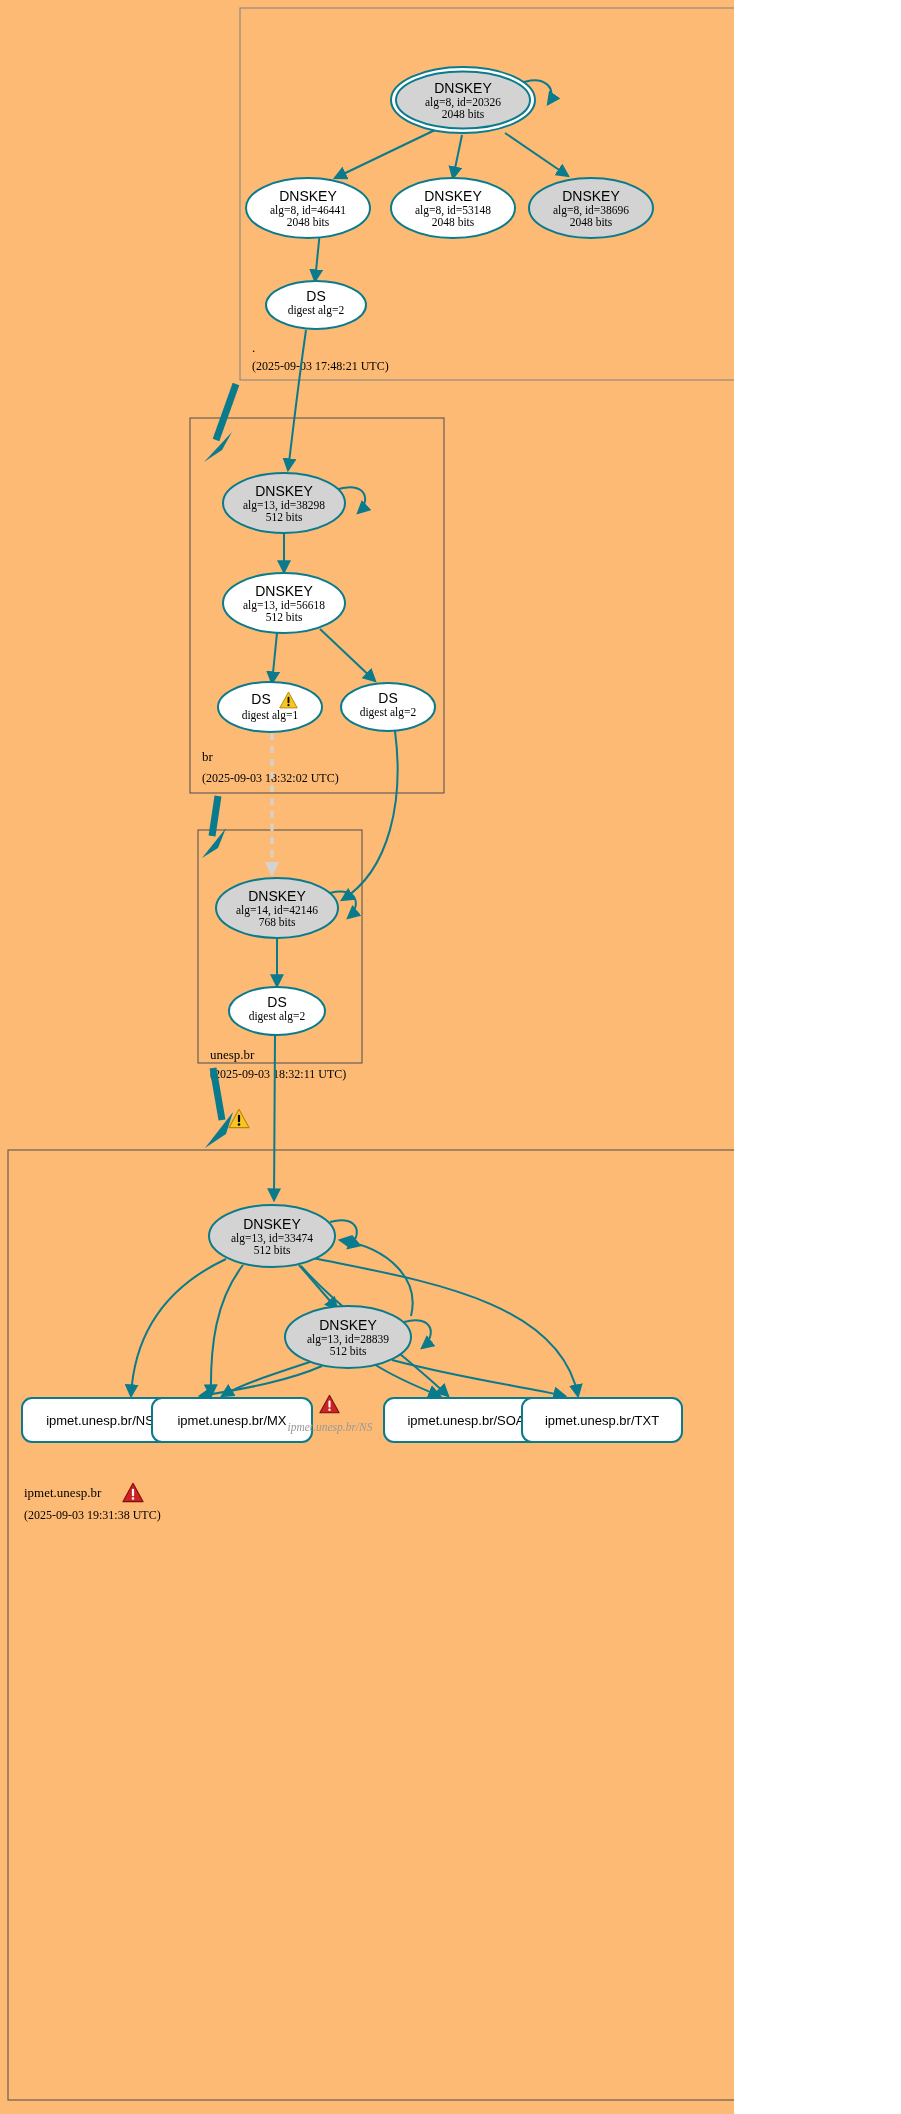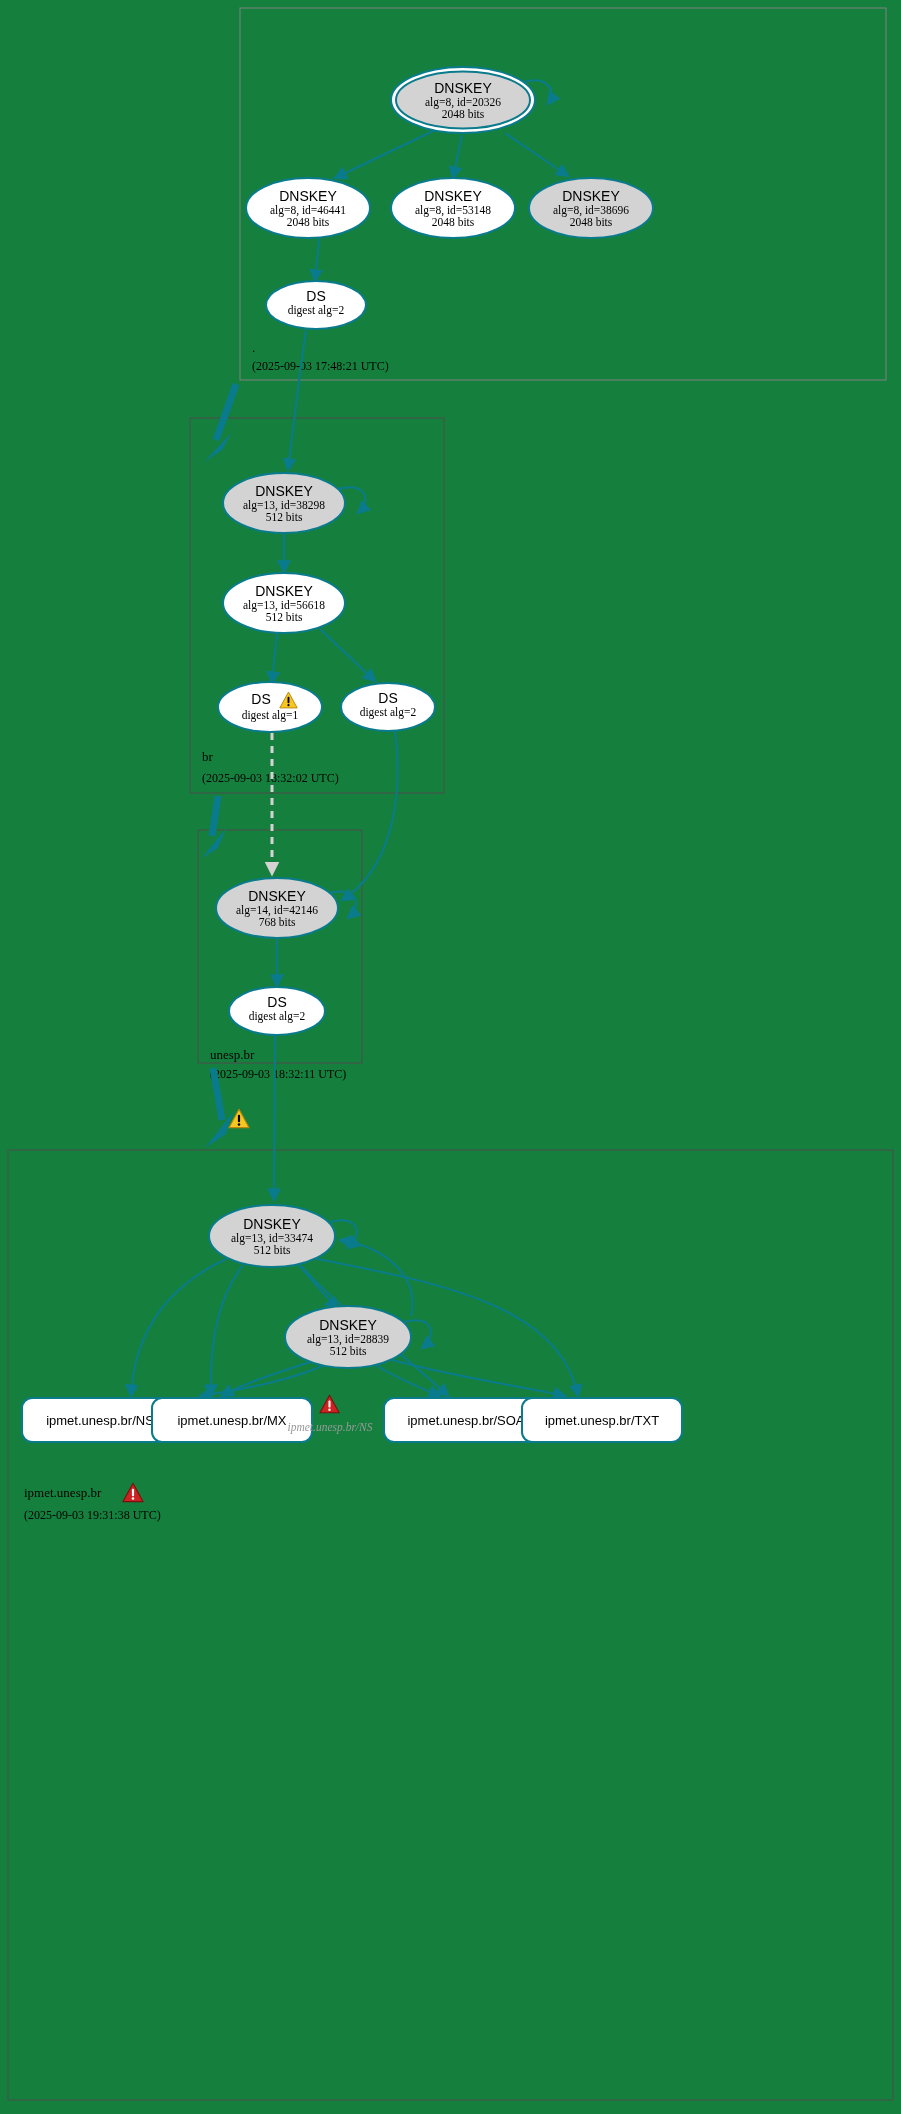--- a/index.html
+++ b/index.html
@@ -5,24 +5,24 @@
   html, body {
     margin: 0;
     padding: 0;
     background: #ffffff;
   }
   body {
     font-family: "Liberation Sans", sans-serif;
   }
   #canvas {
     position: relative;
-    width: 901px;
+    width: 734px;
     height: 2114px;
     overflow: hidden;
-    background: #15803d;
+    background: #fdba74;
   }
   #graph-svg {
     position: absolute;
     left: 0;
     top: 0;
     width: 901px;
     height: 2114px;
   }
   .zone-box {
     fill: none;

